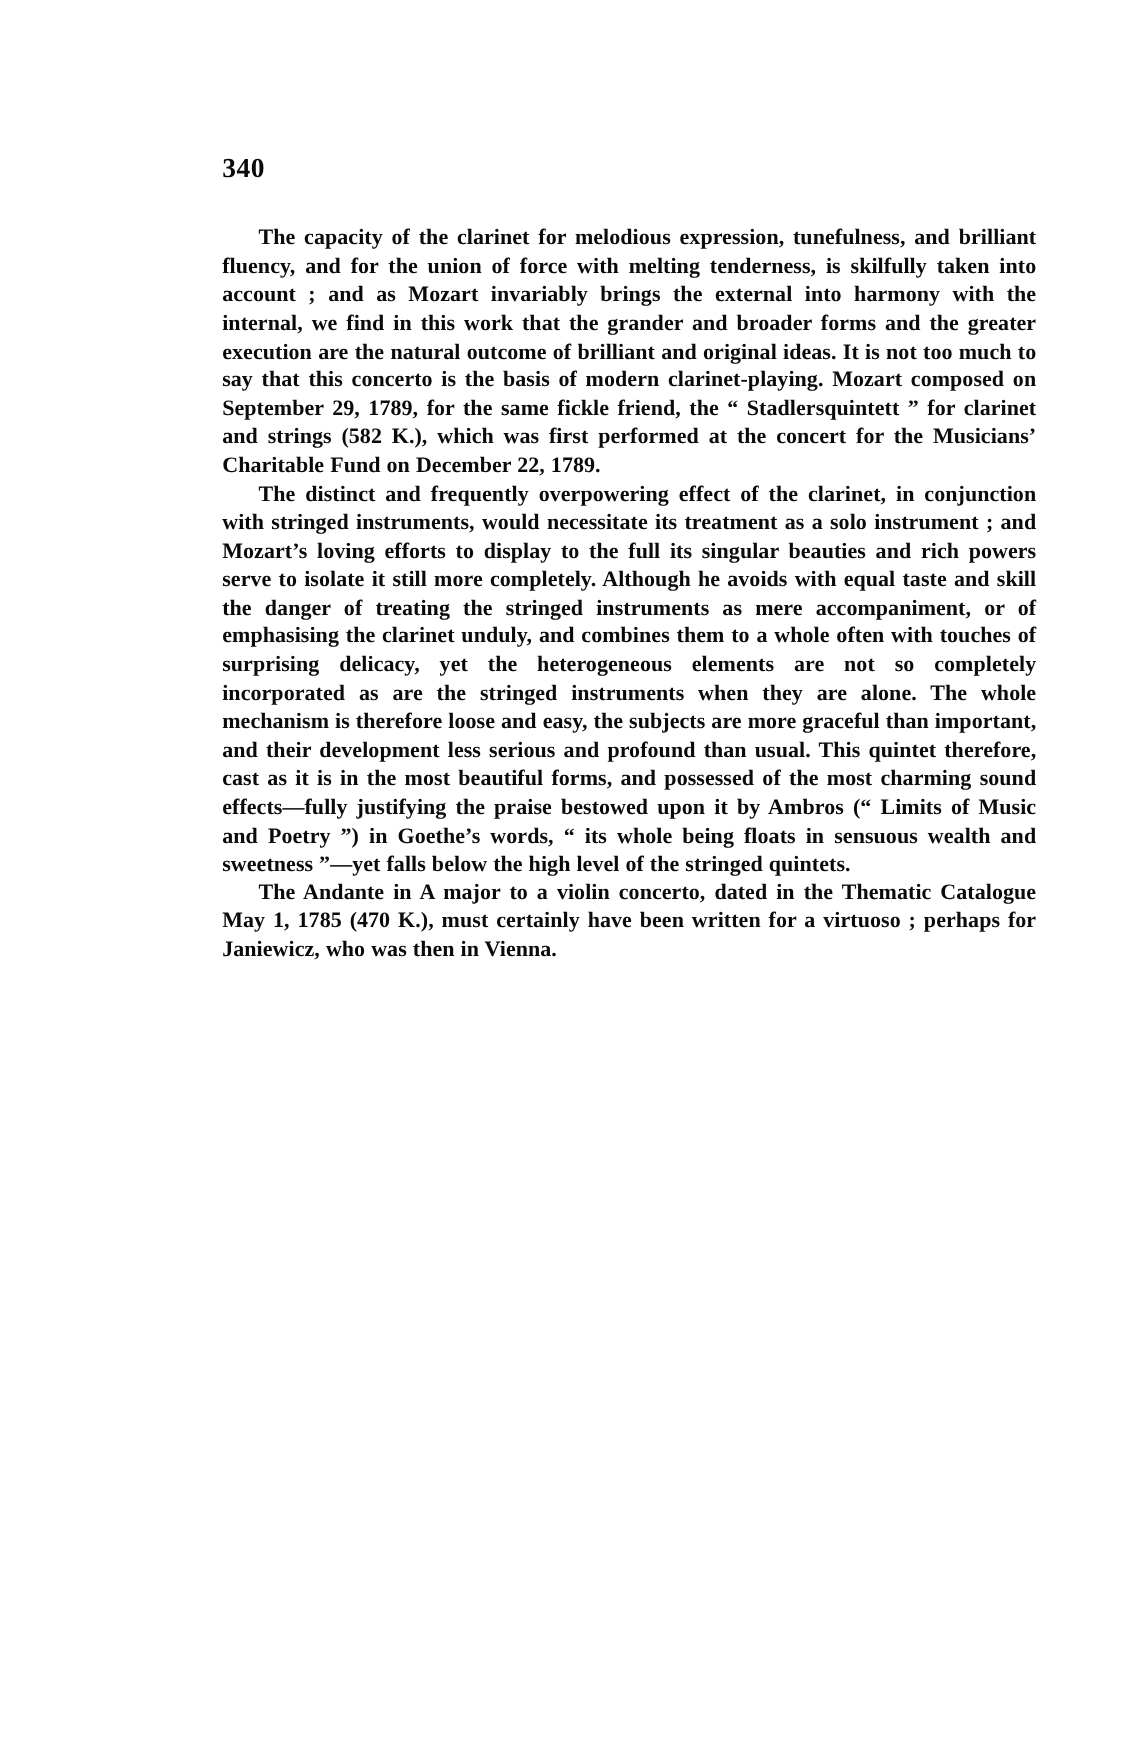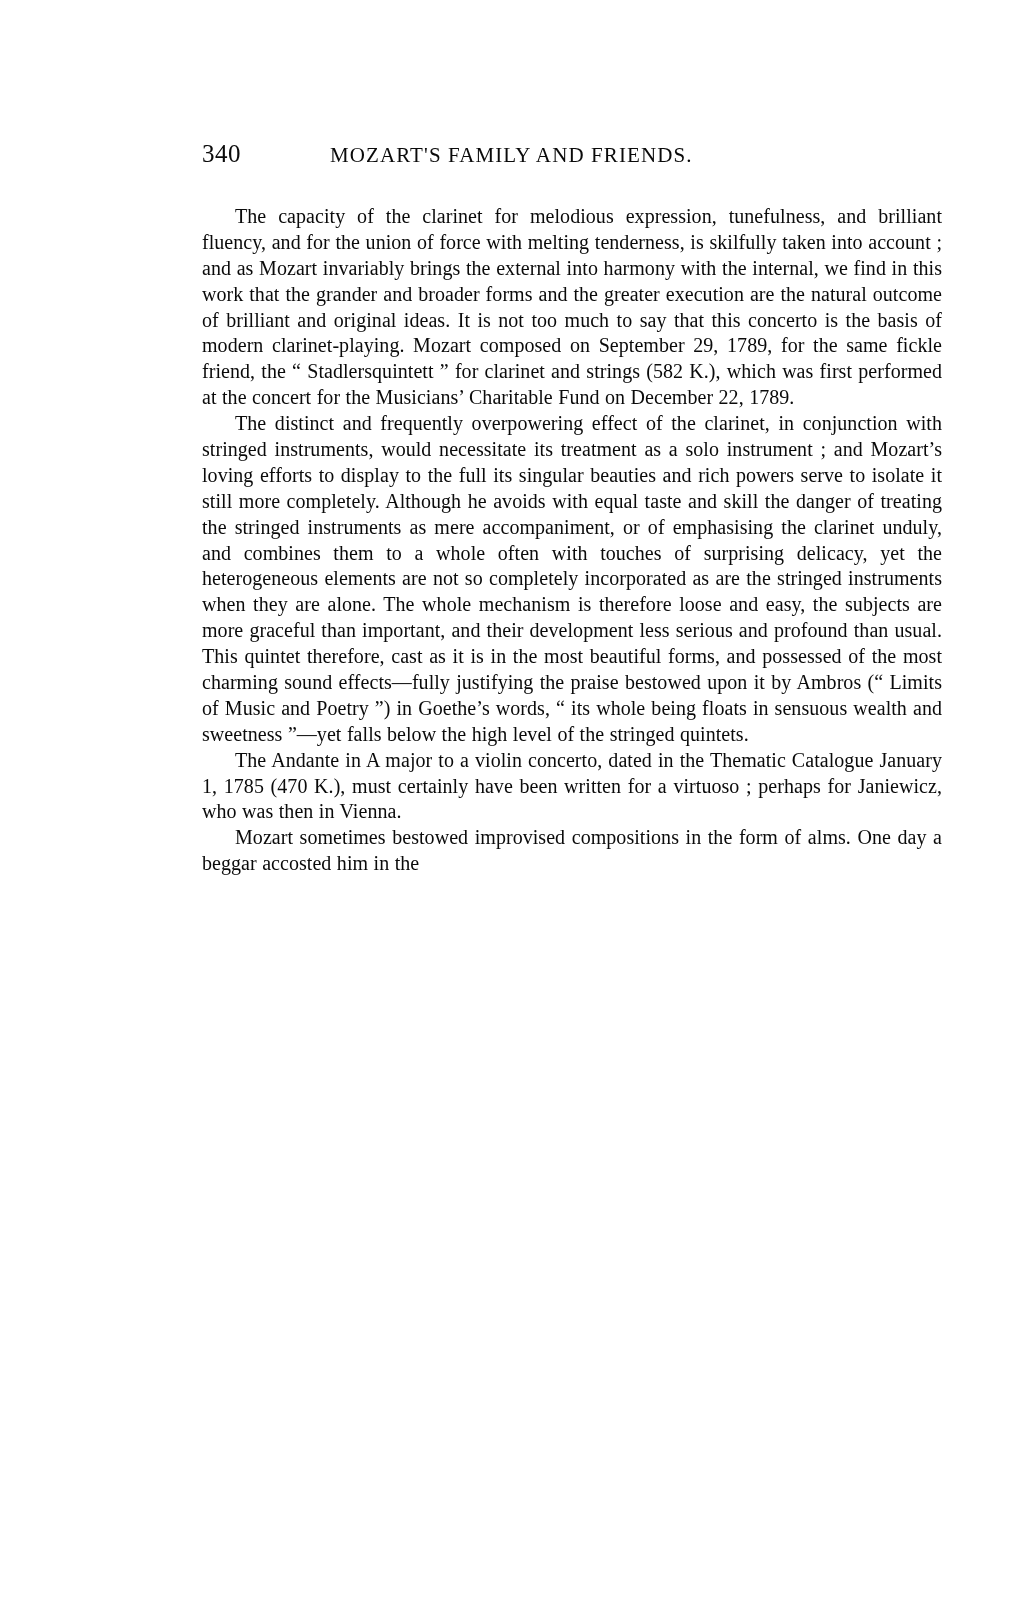--- a/index.html
+++ b/index.html
@@ -13,20 +13,21 @@
     font-family: "Liberation Serif", serif;
     color: #0a0a0a;
     overflow: hidden;
   }
   .page {
     position: relative;
     width: 1034px;
     height: 1600px;
     box-sizing: border-box;
     padding: 4px;
+    font-weight: bold;
   }
   .content {
     position: absolute;
     left: 202px;
     top: 140px;
     width: 740px;
   }
   .header-line {
     display: flex;
     align-items: baseline;
@@ -65,22 +66,20 @@
   }
 </style>
 </head>
 <body>
 
 <div class="page">
   <div class="content">
 
     <div class="header-line">
       <span class="folio">340</span>
-      <span class="running-title">Mozart's Family and Friends.</span>
     </div>
 
     <p class="indent tight">The capacity of the clarinet for melodious expression, tunefulness, and brilliant fluency, and for the union of force with melting tenderness, is skilfully taken into account ; and as Mozart invariably brings the external into harmony with the internal, we find in this work that the grander and broader forms and the greater execution are the natural outcome of brilliant and original ideas.   It is not too much to say that this concerto is the basis of modern clarinet-playing.   Mozart composed on September 29, 1789, for the same fickle friend, the “ Stadlersquintett ” for clarinet and strings (582 K.), which was first performed at the concert for the Musicians’ Charitable Fund on December 22, 1789.</p>
     <p class="indent tight">The distinct and frequently overpowering effect of the clarinet, in conjunction with stringed instruments, would necessitate its treatment as a solo instrument ; and Mozart’s loving efforts to display to the full its singular beauties and rich powers serve to isolate it still more completely. Although he avoids with equal taste and skill the danger of treating the stringed instruments as mere accompaniment, or of emphasising the clarinet unduly, and combines them to a whole often with touches of surprising delicacy, yet the heterogeneous elements are not so completely incorporated as are the stringed instruments when they are alone. The whole mechanism is therefore loose and easy, the subjects are more graceful than important, and their development less serious and profound than usual.   This quintet therefore, cast as it is in the most  beautiful  forms, and possessed of the most charming sound effects—fully justifying the praise bestowed upon it by Ambros (“ Limits of Music and Poetry ”) in Goethe’s words, “ its whole being floats in sensuous wealth and sweetness ”—yet falls below the high level of the stringed quintets.</p>
-    <p class="indent tight">The Andante in A major to a violin concerto, dated in the Thematic Catalogue January 1, 1785 (470 K.), must certainly have been written for a virtuoso ; perhaps for Janiewicz, who was then in Vienna.</p>
-    <p class="indent tight">Mozart sometimes bestowed improvised compositions in the form of alms.   One day a beggar accosted him in the</p>
+    <p class="indent tight">The Andante in A major to a violin concerto, dated in the Thematic Catalogue May 1, 1785 (470 K.), must certainly have been written for a virtuoso ; perhaps for Janiewicz, who was then in Vienna.</p>
 
   </div>
 </div>
 
 </body></html>

